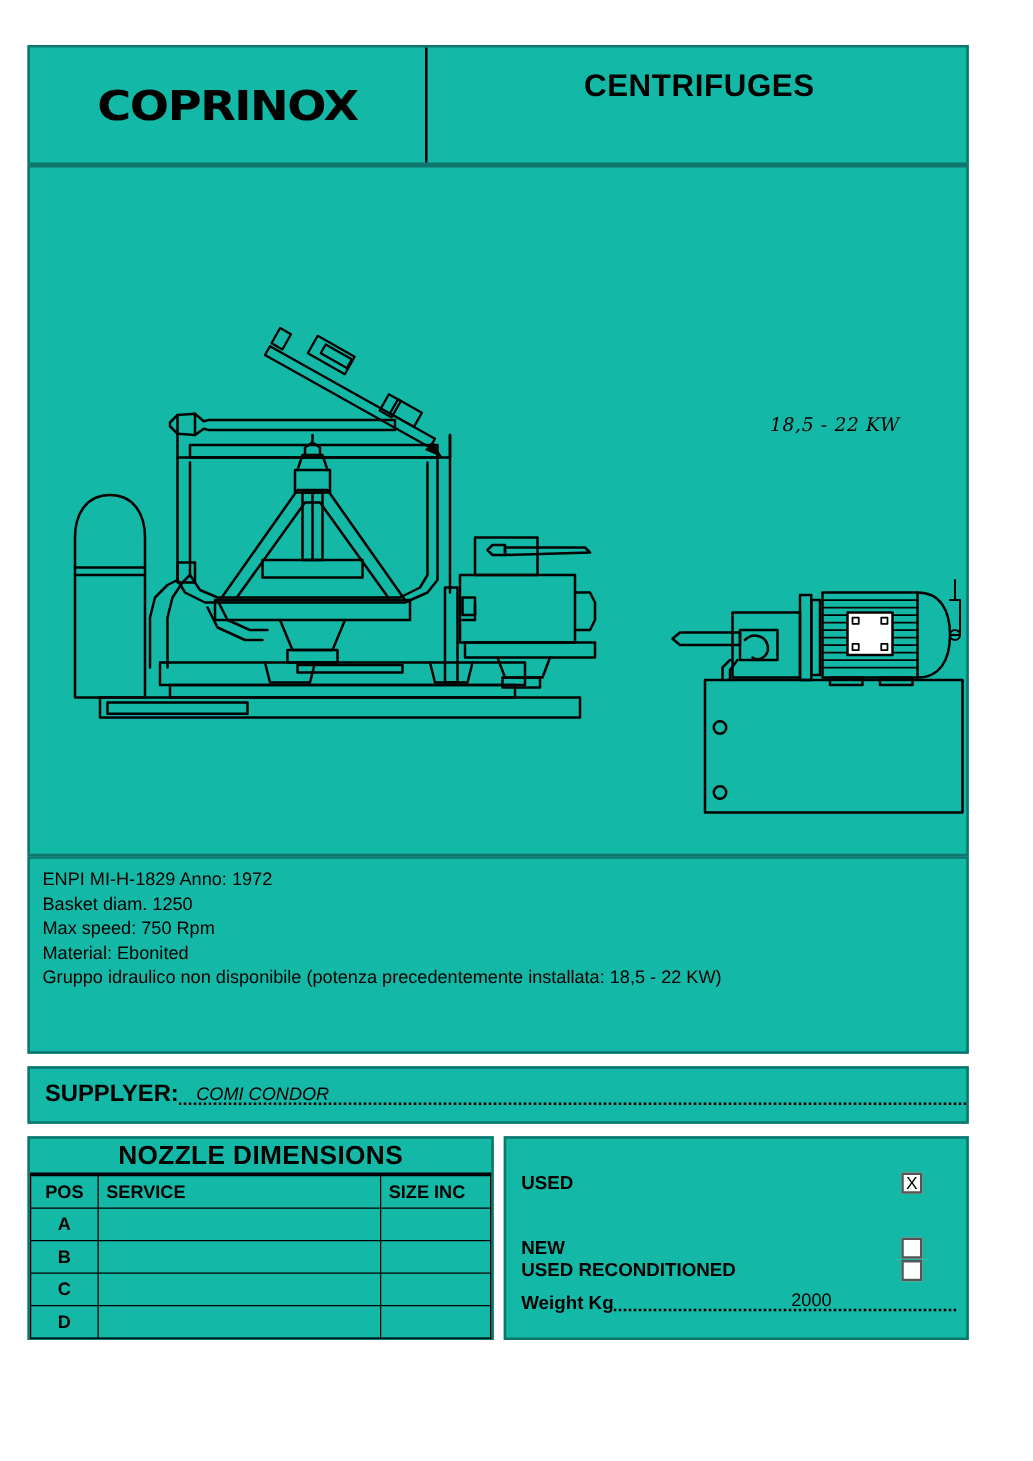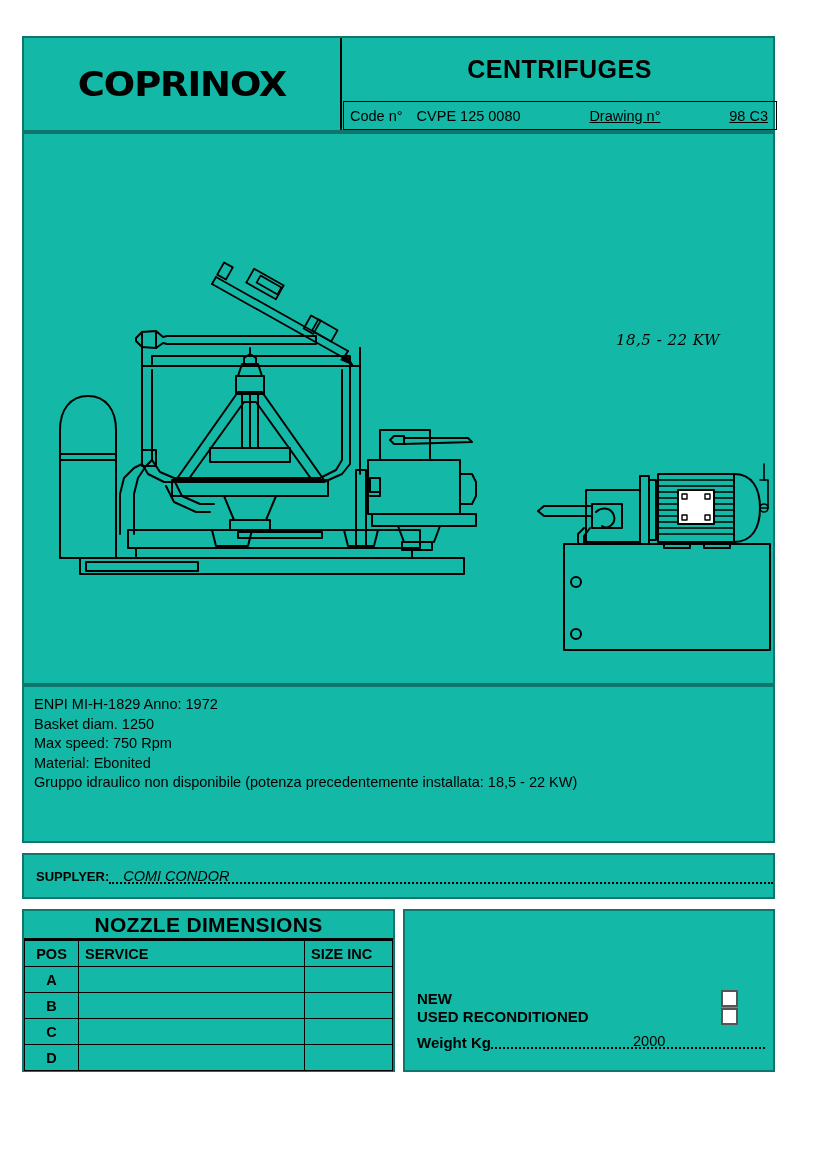--- a/index.html
+++ b/index.html
@@ -123,21 +123,21 @@
   }
 
   
   #supplyer-block {
     left: 0; top: 817px;
     width: 753px; height: 46px;
     display: flex;
     align-items: center;
   }
   #supplyer-label {
-    font-size: 13px;
+    font-size: 19px;
     font-weight: bold;
     margin-left: 12px;
     white-space: nowrap;
   }
   .dotline-wrap {
     position: relative;
     flex: 1 1 auto;
     height: 20px;
     overflow: hidden;
     font-style: italic;
@@ -265,28 +265,20 @@
     <div id="logo-cell">
       <span id="logo-text">COPRINOX</span>
     </div>
 
     <div id="header-divider"></div>
 
     <div id="title-cell">
       <span id="doc-title">CENTRIFUGES</span>
     </div>
 
-    <div id="code-row">
-      <span class="lbl">Code n°</span>
-      <span class="val">CVPE  125  0080</span>
-      <span class="sep"></span>
-      <span class="val underline-text">Drawing n°</span>
-      <span class="sep"></span>
-      <span class="val underline-text" style="margin-right:8px;">98 C3</span>
-    </div>
   </div>
 
   <div class="box" id="drawing-area">
 
     <span id="motor-annotation">18,5 - 22 KW</span>
 
     <svg id="drawing-svg" width="749" height="549" viewBox="0 0 749 549">
       <g fill="none" stroke="#000" stroke-width="2" stroke-linejoin="round" stroke-linecap="round">
 
         <g stroke-width="1.8">
@@ -465,20 +457,26 @@
           <td class="c-pos">D</td>
           <td class="c-service"></td>
           <td class="c-size"></td>
         </tr>
       </tbody>
     </table>
   </div>
 
   <div class="box" id="condition-block">
 
+    <div class="cond-row" style="top:22px;">
+      <span class="cond-label">USED</span>
+      <span class="checkbox">
+        <span class="mark">X</span>
+      </span>
+    </div>
 
     <div class="cond-row" style="top:48px;margin-top:44px;">
       <span class="cond-label">USED RECONDITIONED</span>
       <span class="checkbox">
         <span class="mark"></span>
       </span>
     </div>
 
     <div class="cond-row" style="top:74px;">
       <span class="cond-label">NEW</span>

